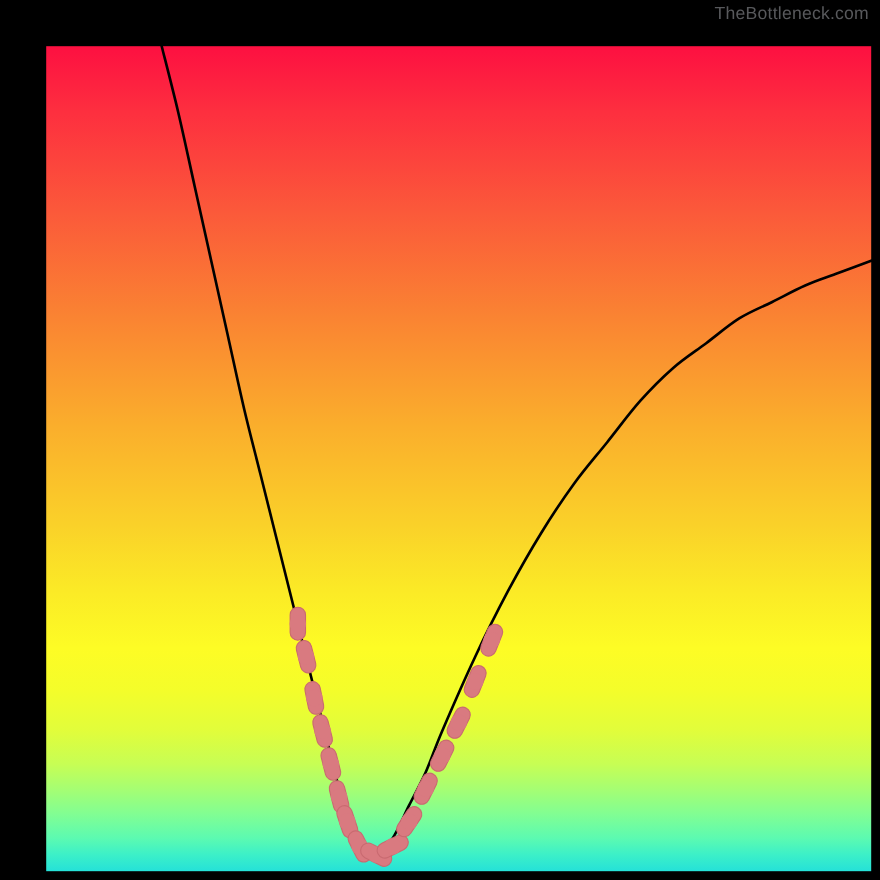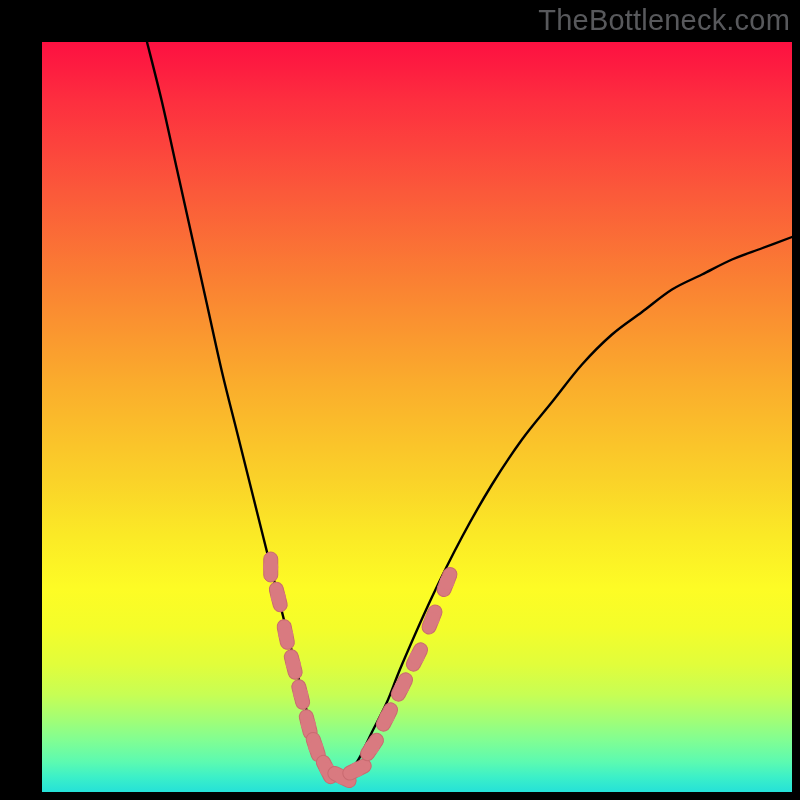--- a/index.html
+++ b/index.html
@@ -44,21 +44,21 @@
       #5cfab1 96%,
       #3cf0c8 98%,
       #25e1d8 100%
     );
   }
   .watermark {
     position: absolute;
     top: 4px;
     right: 10px;
     color: #58595c;
-    font-size: 29px;
+    font-size: 16px;
     font-weight: 400;
     letter-spacing: 0.2px;
   }
   svg.curves {
     position: absolute;
     left: 0;
     top: 0;
     width: 750px;
     height: 750px;
     overflow: visible;

